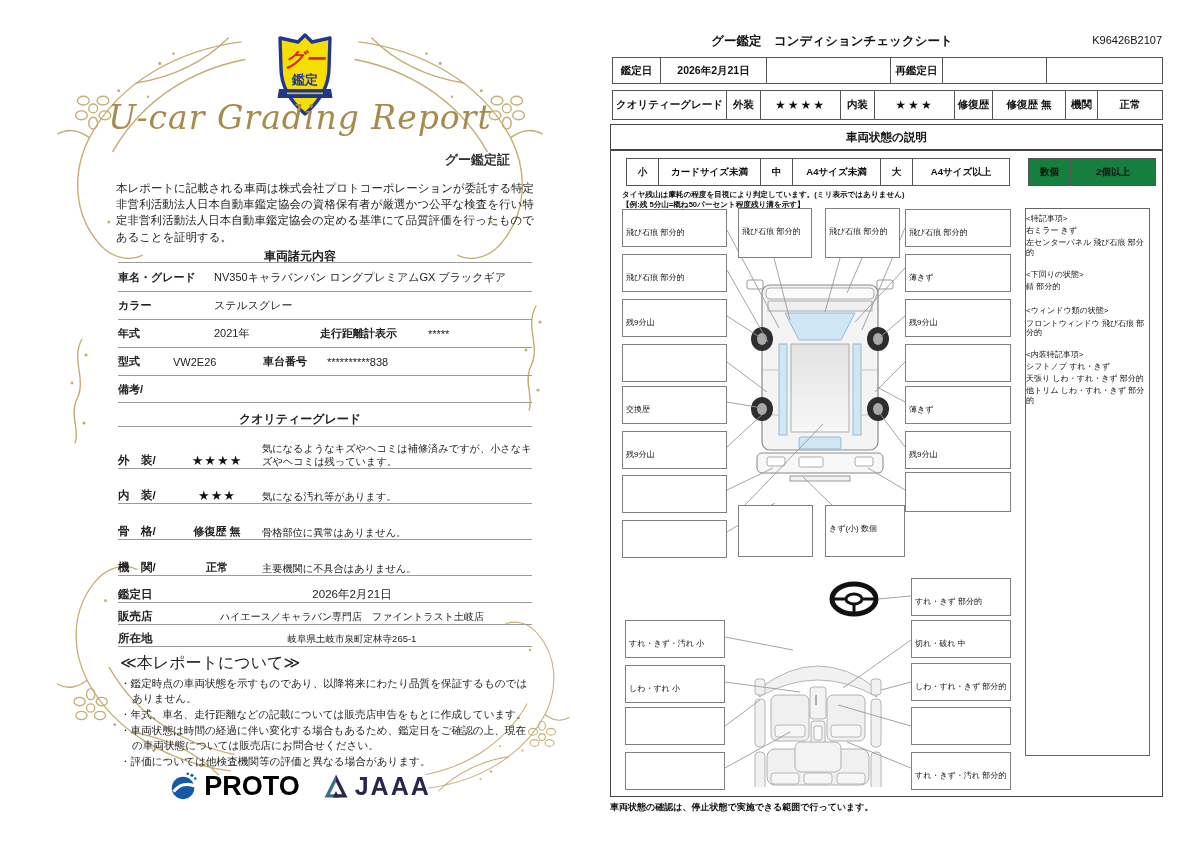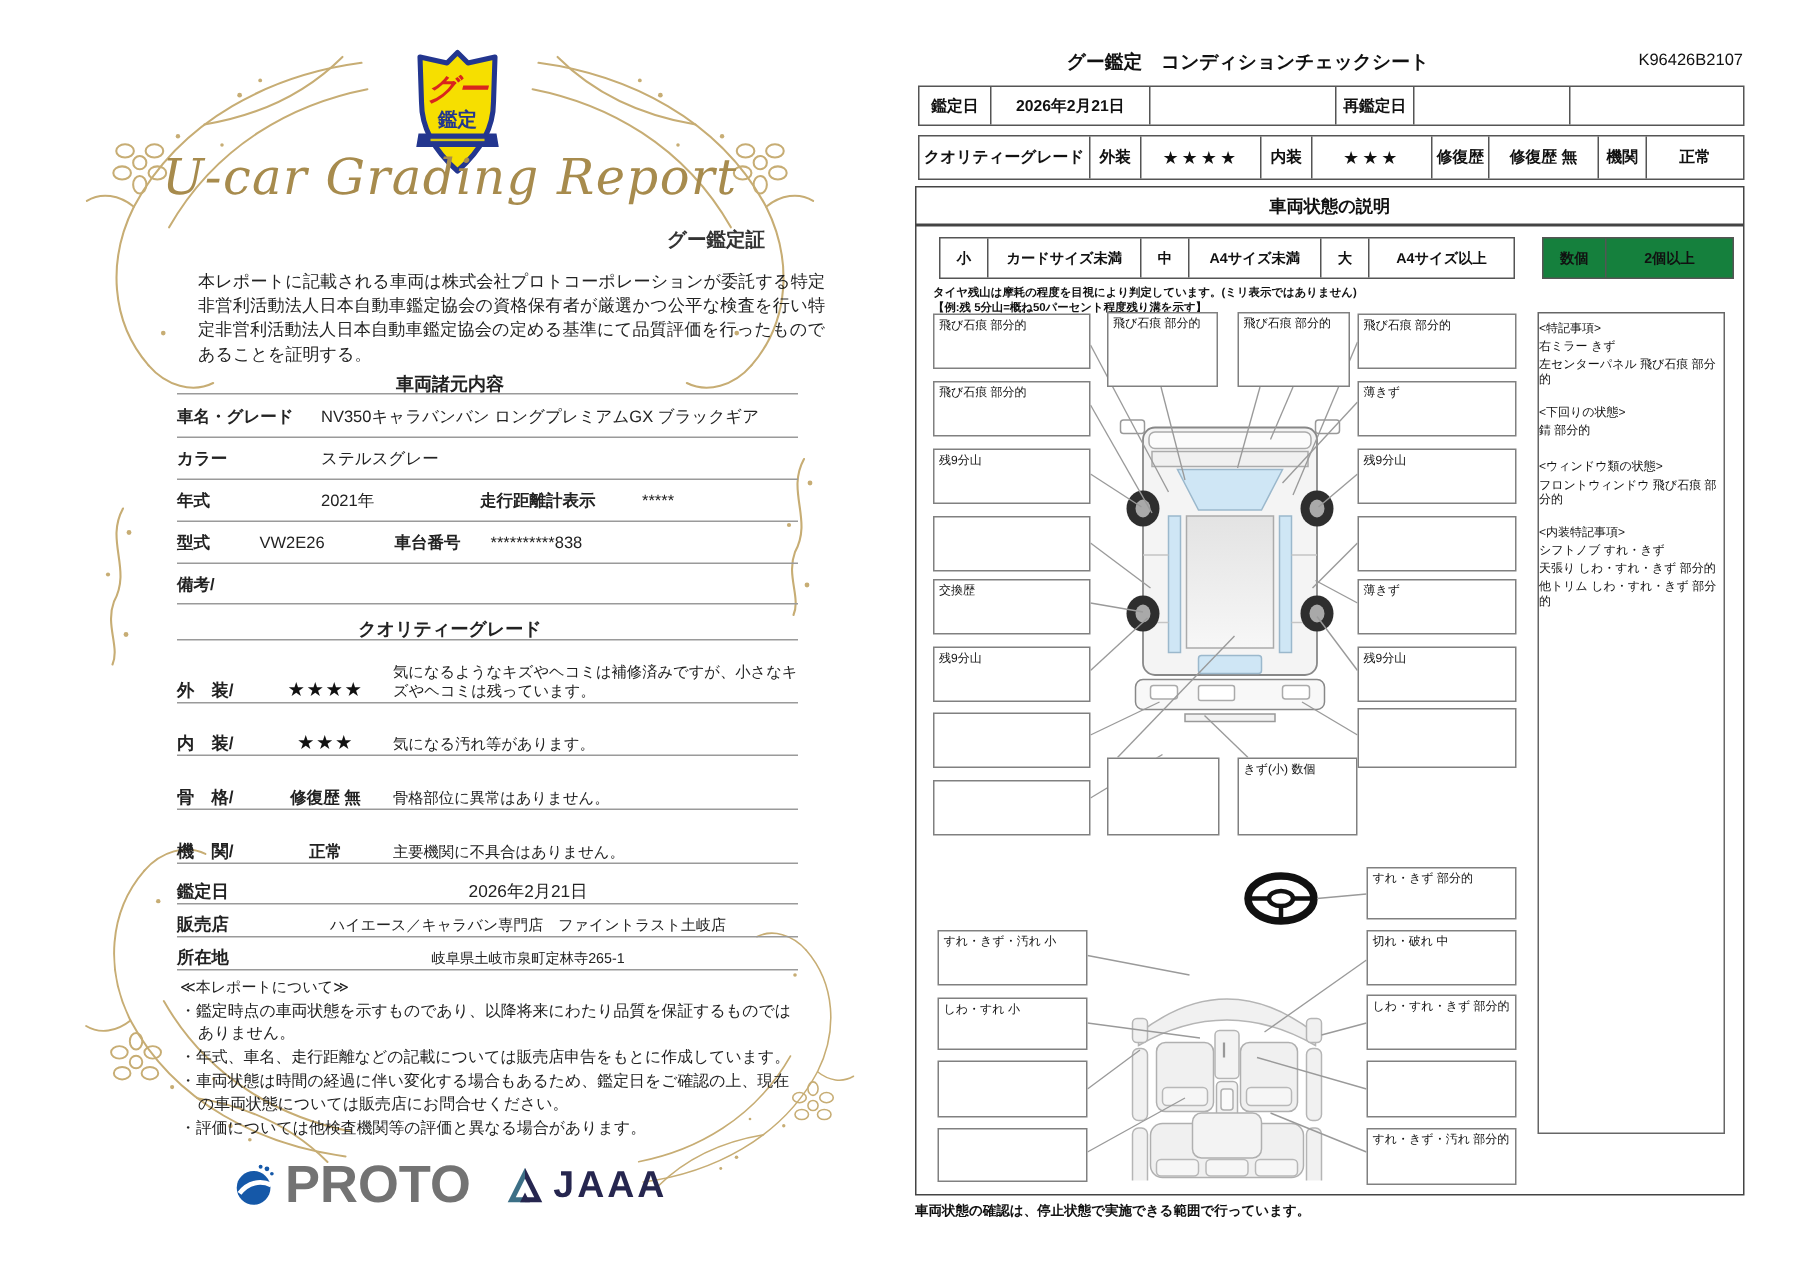--- a/index.html
+++ b/index.html
@@ -7,40 +7,40 @@
        font-family:"Liberation Sans","DejaVu Sans",sans-serif;color:#222;overflow:hidden;}
   .page-left{position:absolute;left:0;top:0;width:600px;height:848px;}
   .page-right{position:absolute;left:600px;top:0;width:600px;height:848px;}
 
   
   .fl{position:absolute;stroke:#c7ad74;fill:none;stroke-width:1.4;stroke-linecap:round;}
   .cert-title{position:absolute;left:90px;top:98px;width:420px;text-align:center;
      font-family:"DejaVu Serif",serif;font-style:italic;font-size:33px;color:#a78b4d;letter-spacing:1px;}
   .cert-label{position:absolute;left:90px;top:151px;width:420px;text-align:right;
      font-size:13px;font-weight:700;color:#333;}
-  .cert-intro{position:absolute;left:132px;top:180px;width:418px;font-size:11.4px;line-height:1.42;
+  .cert-intro{position:absolute;left:116px;top:180px;width:418px;font-size:11.4px;line-height:1.42;
      text-align:justify;color:#222;}
   .sec-head{position:absolute;width:420px;left:90px;text-align:center;font-size:12px;font-weight:700;color:#222;}
   .spec-table,.grade-table{position:absolute;left:118px;width:414px;font-size:11px;color:#222;}
   .srow{display:flex;align-items:center;border-top:1px solid #9a9a9a;}
   .srow:last-child{border-bottom:1px solid #9a9a9a;}
   .slabel{font-weight:600;flex:none;}
   .grow{display:flex;align-items:flex-end;border-top:1px solid #9a9a9a;}
   .grow:last-child{border-bottom:1px solid #9a9a9a;}
   .glabel{width:54px;font-weight:600;font-size:11.5px;flex:none;}
   .gval{width:90px;text-align:center;font-weight:600;flex:none;}
   .gstars{width:90px;text-align:center;letter-spacing:1px;font-size:13px;flex:none;color:#111;}
   .gdesc{flex:1;font-size:10.2px;line-height:1.3;}
   .ival{flex:1;text-align:center;}
   .about{position:absolute;left:120px;top:652px;width:416px;font-size:10.6px;line-height:1.42;color:#222;}
   .about .bullet{padding-left:12px;text-indent:-12px;margin-top:1px;}
   .logos{position:absolute;left:0;top:770px;width:600px;display:flex;justify-content:center;
          align-items:center;gap:22px;}
   .proto-wrap,.jaaa-wrap{display:flex;align-items:center;gap:5px;}
-  .proto-text{font-size:35px;font-weight:800;color:#737373;letter-spacing:0px;}
+  .proto-text{font-size:27px;font-weight:800;color:#000000;letter-spacing:0px;}
   .jaaa-text{font-size:25px;font-weight:800;color:#26264f;letter-spacing:2px;}
 
   
   .sheet-title{position:absolute;left:12px;top:33px;width:440px;text-align:center;
      font-size:12.5px;font-weight:700;color:#111;}
   .sheet-code{position:absolute;left:470px;top:34px;width:92px;text-align:right;font-size:11px;color:#111;}
   .t1,.t2{position:absolute;left:12px;width:551px;display:flex;border:1.4px solid #555;background:#fff;box-sizing:border-box;}
   .t1{top:57px;height:27px;}
   .t2{top:90px;height:30px;}
   .t1>div,.t2>div{border-right:1px solid #555;display:flex;align-items:center;justify-content:center;
@@ -52,21 +52,21 @@
      color:#111;box-sizing:border-box;background:#fff;}
   .content-box{position:absolute;left:10px;top:150px;width:553px;height:647px;border:1.4px solid #444;
      box-sizing:border-box;background:#fff;}
   .leg{position:absolute;left:26px;top:158px;height:28px;display:flex;border:1px solid #555;background:#fff;box-sizing:border-box;}
   .leg2{position:absolute;left:428px;top:158px;height:28px;display:flex;border:1px solid #555;background:#15803d;box-sizing:border-box;}
   .leg>div,.leg2>div{border-right:1px solid #555;display:flex;align-items:center;justify-content:center;
      font-size:9.5px;font-weight:600;color:#111;box-sizing:border-box;}
   .leg>div:last-child,.leg2>div:last-child{border-right:none;}
   .tire-note{position:absolute;left:22px;font-size:7.6px;font-weight:700;color:#111;}
   .abox{position:absolute;border:1px solid #808080;background:#fff;font-size:8px;line-height:1.25;
-     padding:2px 3px;color:#111;box-sizing:border-box;}
+     padding:18px 3px;color:#111;box-sizing:border-box;}
   .notes{position:absolute;left:425px;top:208px;width:125px;height:548px;border:1px solid #666;
      background:#fff;box-sizing:border-box;padding:5px 0;font-size:8px;line-height:1.2;color:#111;}
   .nline{min-height:12.2px;}
   .lines{position:absolute;left:0;top:0;pointer-events:none;}
   .footer-note{position:absolute;left:10px;top:801px;font-size:9px;font-weight:700;color:#111;}
 </style>
 </head>
 <body>
 
 <svg width="0" height="0" style="position:absolute" aria-hidden="true">
@@ -190,21 +190,21 @@
       <div class="glabel">販売店</div>
       <div class="ival">ハイエース／キャラバン専門店　ファイントラスト土岐店</div>
     </div>
     <div class="grow" style="height:21px;font-size:9.5px">
       <div class="glabel">所在地</div>
       <div class="ival">岐阜県土岐市泉町定林寺265-1</div>
     </div>
   </div>
 
   <div class="about">
-    <div style="font-size:10px">≪本レポートについて≫</div>
+    <div style="font-size:16px">≪本レポートについて≫</div>
     <div class="bullet">・鑑定時点の車両状態を示すものであり、以降将来にわたり品質を保証するものではありません。</div>
     <div class="bullet">・年式、車名、走行距離などの記載については販売店申告をもとに作成しています。</div>
     <div class="bullet">・車両状態は時間の経過に伴い変化する場合もあるため、鑑定日をご確認の上、現在の車両状態については販売店にお問合せください。</div>
     <div class="bullet">・評価については他検査機関等の評価と異なる場合があります。</div>
   </div>
 
   <div class="logos">
     <div class="proto-wrap">
       <svg width="30" height="32" viewBox="0 0 32 32">
         <circle cx="15" cy="18" r="12" fill="#1558a8"></circle>

